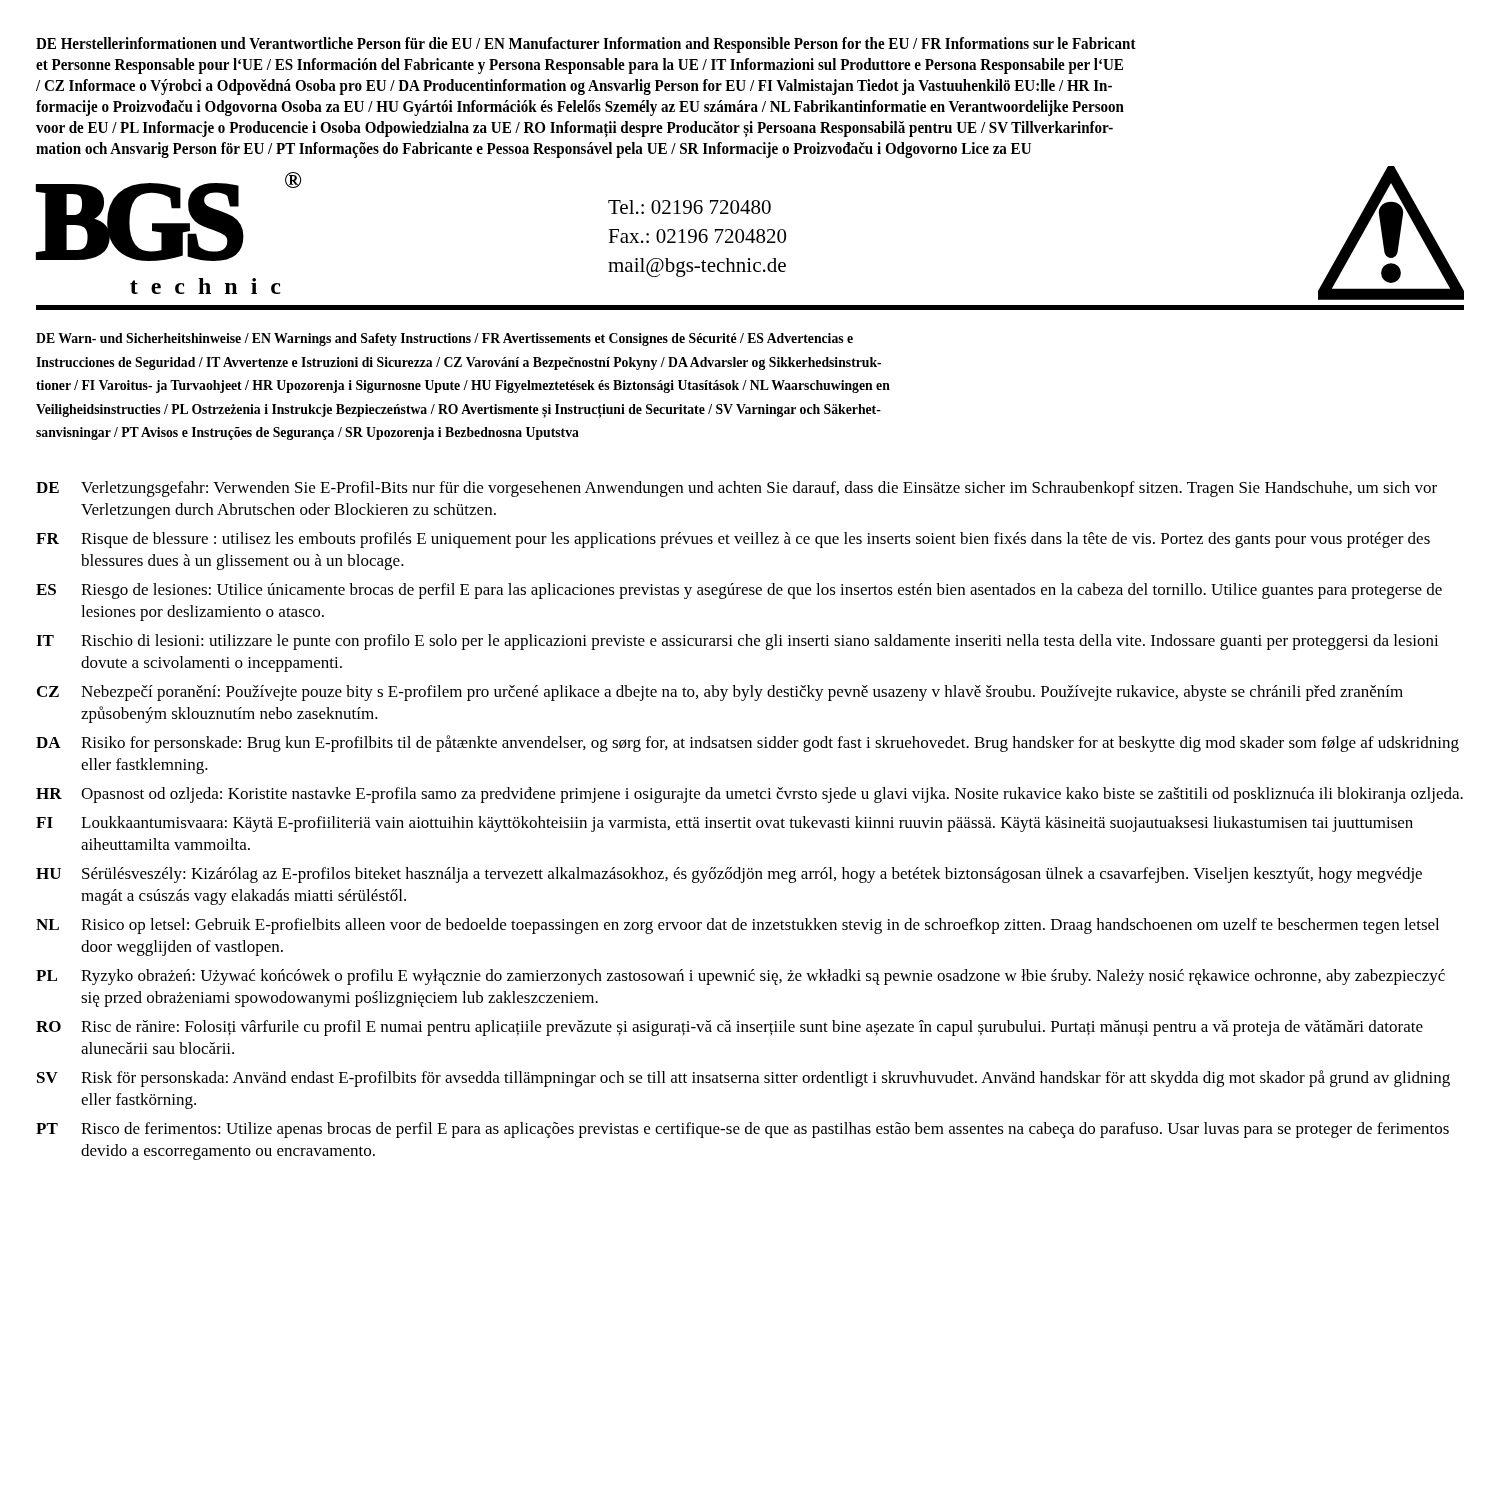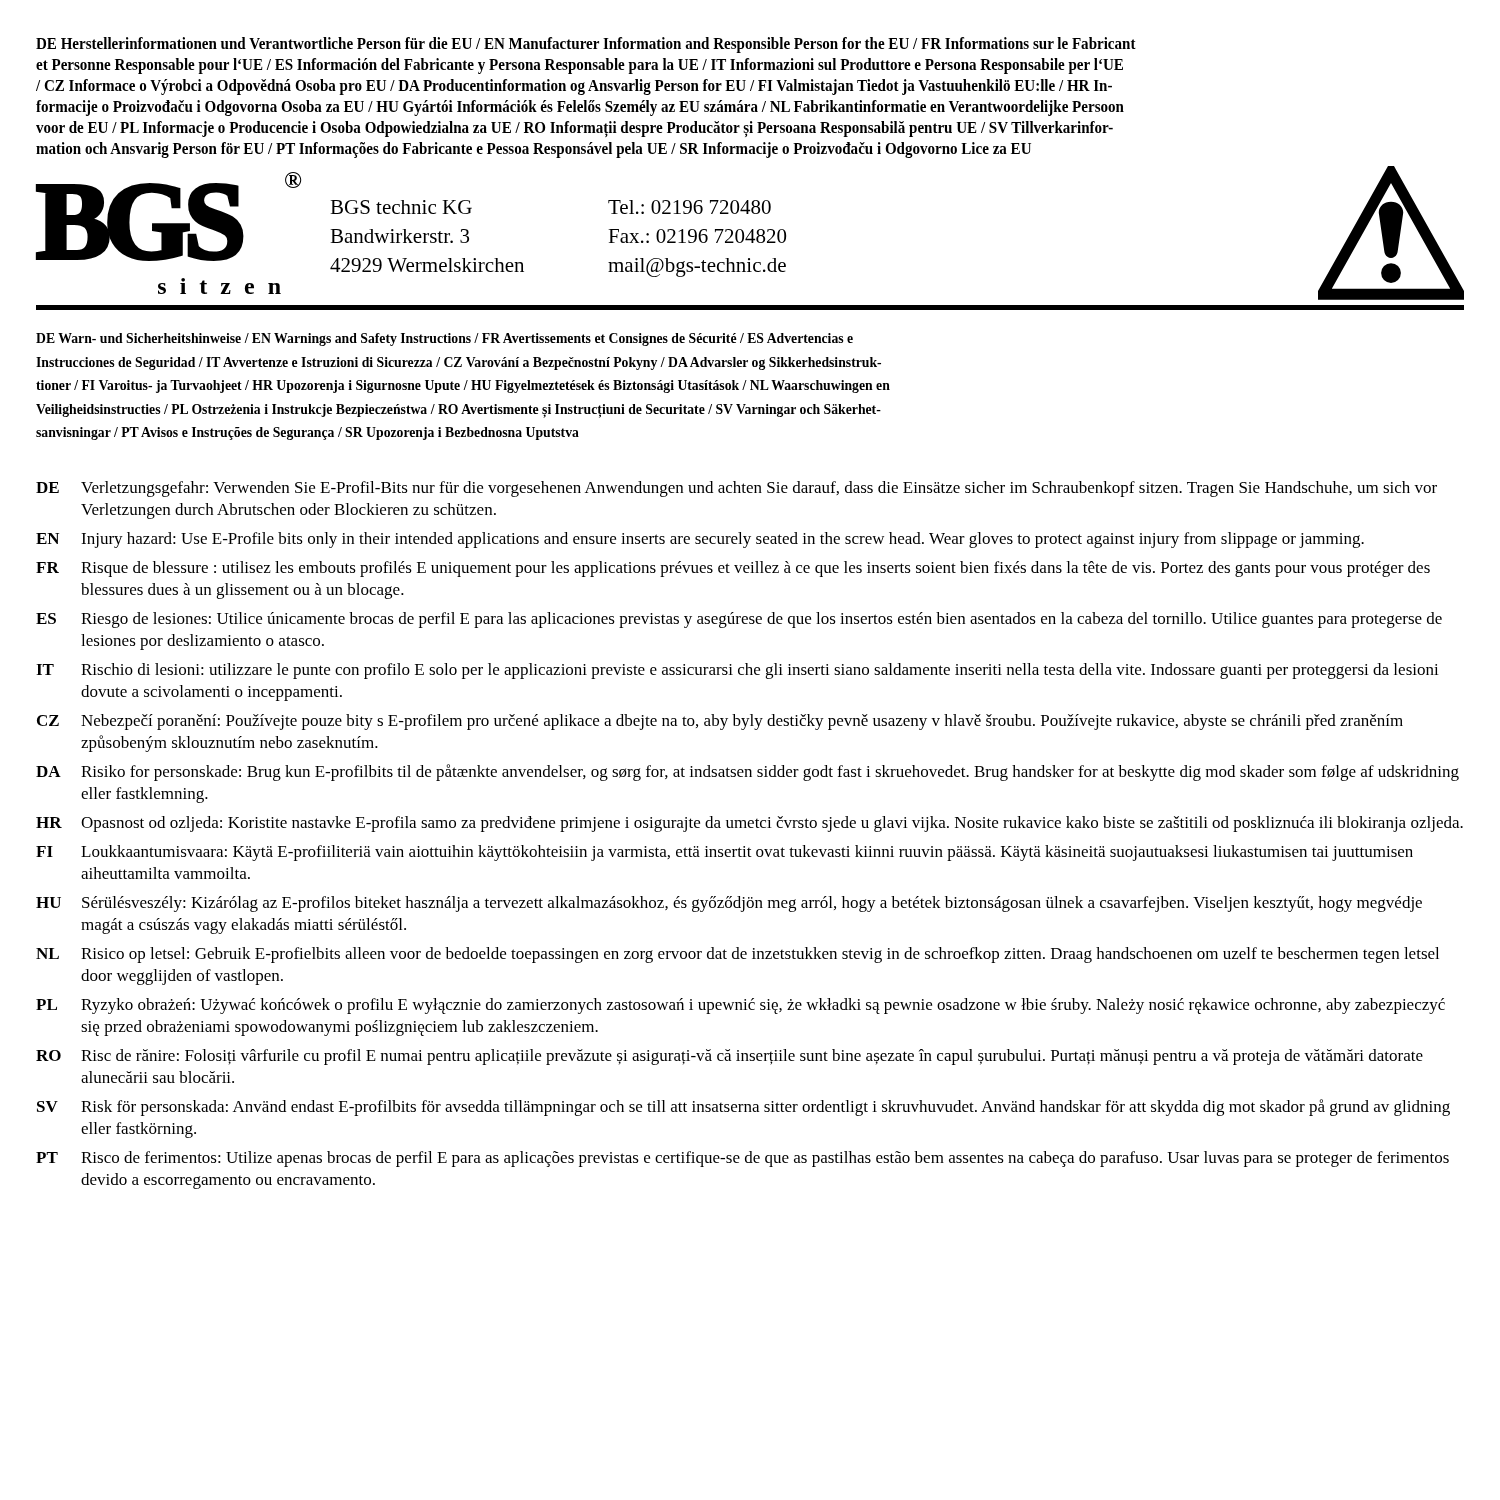--- a/index.html
+++ b/index.html
@@ -53,26 +53,21 @@
     <div class="hline">/  CZ Informace o Výrobci a Odpovědná Osoba pro EU  /  DA Producentinformation og Ansvarlig Person for EU  /  FI Valmistajan Tiedot ja Vastuuhenkilö EU:lle  /  HR In-</div>
     <div class="hline">formacije o Proizvođaču i Odgovorna Osoba za EU  /  HU Gyártói Információk és Felelős Személy az EU számára  /  NL Fabrikantinformatie en Verantwoordelijke Persoon</div>
     <div class="hline">voor de EU  /  PL Informacje o Producencie i Osoba Odpowiedzialna za UE  /  RO Informații despre Producător și Persoana Responsabilă pentru UE  /  SV Tillverkarinfor-</div>
     <div class="hline">mation och Ansvarig Person för EU  /  PT Informações do Fabricante e Pessoa Responsável pela UE  /  SR Informacije o Proizvođaču i Odgovorno Lice za EU</div>
   </div>
 
   <div class="brand-row">
     <div class="logo">
       <div class="logo-bgs">BGS</div>
       <span class="logo-reg">®</span>
-      <div class="logo-technic">sitzen</div>
-    </div>
-    <div class="addr">
-      <div>BGS technic KG</div>
-      <div>Bandwirkerstr. 3</div>
-      <div>42929 Wermelskirchen</div>
+      <div class="logo-technic">technic</div>
     </div>
     <div class="tel">
       <div>Tel.: 02196 720480</div>
       <div>Fax.: 02196 7204820</div>
       <div>mail@bgs-technic.de</div>
     </div>
     <div class="triangle">
       <svg viewBox="0 0 100 92" xmlns="http://www.w3.org/2000/svg" aria-hidden="true">
         <path d="M50 4 L97 88 L3 88 Z" fill="#ffffff" stroke="#000000" stroke-width="7.5" stroke-linejoin="miter"></path>
         <path d="M50 24.5 c-5.2 0 -9 3.8 -8.3 8.3 l3.7 25.7 c0.4 2.8 2.1 4.6 4.6 4.6 s4.2 -1.8 4.6 -4.6 l3.7 -25.7 c0.7 -4.5 -3.1 -8.3 -8.3 -8.3 z" fill="#000000"></path>
@@ -88,24 +83,20 @@
     <div class="hline">Instrucciones de Seguridad  /  IT Avvertenze e Istruzioni di Sicurezza  /  CZ Varování a Bezpečnostní Pokyny  /  DA Advarsler og Sikkerhedsinstruk-</div>
     <div class="hline">tioner  /  FI Varoitus- ja Turvaohjeet  /  HR Upozorenja i Sigurnosne Upute  /  HU Figyelmeztetések és Biztonsági Utasítások  /  NL Waarschuwingen en</div>
     <div class="hline">Veiligheidsinstructies  /  PL Ostrzeżenia i Instrukcje Bezpieczeństwa  /  RO Avertismente și Instrucțiuni de Securitate  /  SV Varningar och Säkerhet-</div>
     <div class="hline">sanvisningar  /  PT Avisos e Instruções de Segurança  /  SR Upozorenja i Bezbednosna Uputstva</div>
   </div>
 
   <div class="warnings">
     <div class="warn-row">
       <span class="code">DE</span>
       <span class="txt">Verletzungsgefahr: Verwenden Sie E-Profil-Bits nur für die vorgesehenen Anwendungen und achten Sie darauf, dass die Einsätze sicher im Schraubenkopf sitzen. Tragen Sie Handschuhe, um sich vor Verletzungen durch Abrutschen oder Blockieren zu schützen.</span>
-    </div>
-    <div class="warn-row">
-      <span class="code">EN</span>
-      <span class="txt">Injury hazard: Use E-Profile bits only in their intended applications and ensure inserts are securely seated in the screw head. Wear gloves to protect against injury from slippage or jamming.</span>
     </div>
     <div class="warn-row">
       <span class="code">FR</span>
       <span class="txt">Risque de blessure : utilisez les embouts profilés E uniquement pour les applications prévues et veillez à ce que les inserts soient bien fixés dans la tête de vis. Portez des gants pour vous protéger des blessures dues à un glissement ou à un blocage.</span>
     </div>
     <div class="warn-row">
       <span class="code">ES</span>
       <span class="txt">Riesgo de lesiones: Utilice únicamente brocas de perfil E para las aplicaciones previstas y asegúrese de que los insertos estén bien asentados en la cabeza del tornillo. Utilice guantes para protegerse de lesiones por deslizamiento o atasco.</span>
     </div>
     <div class="warn-row">

